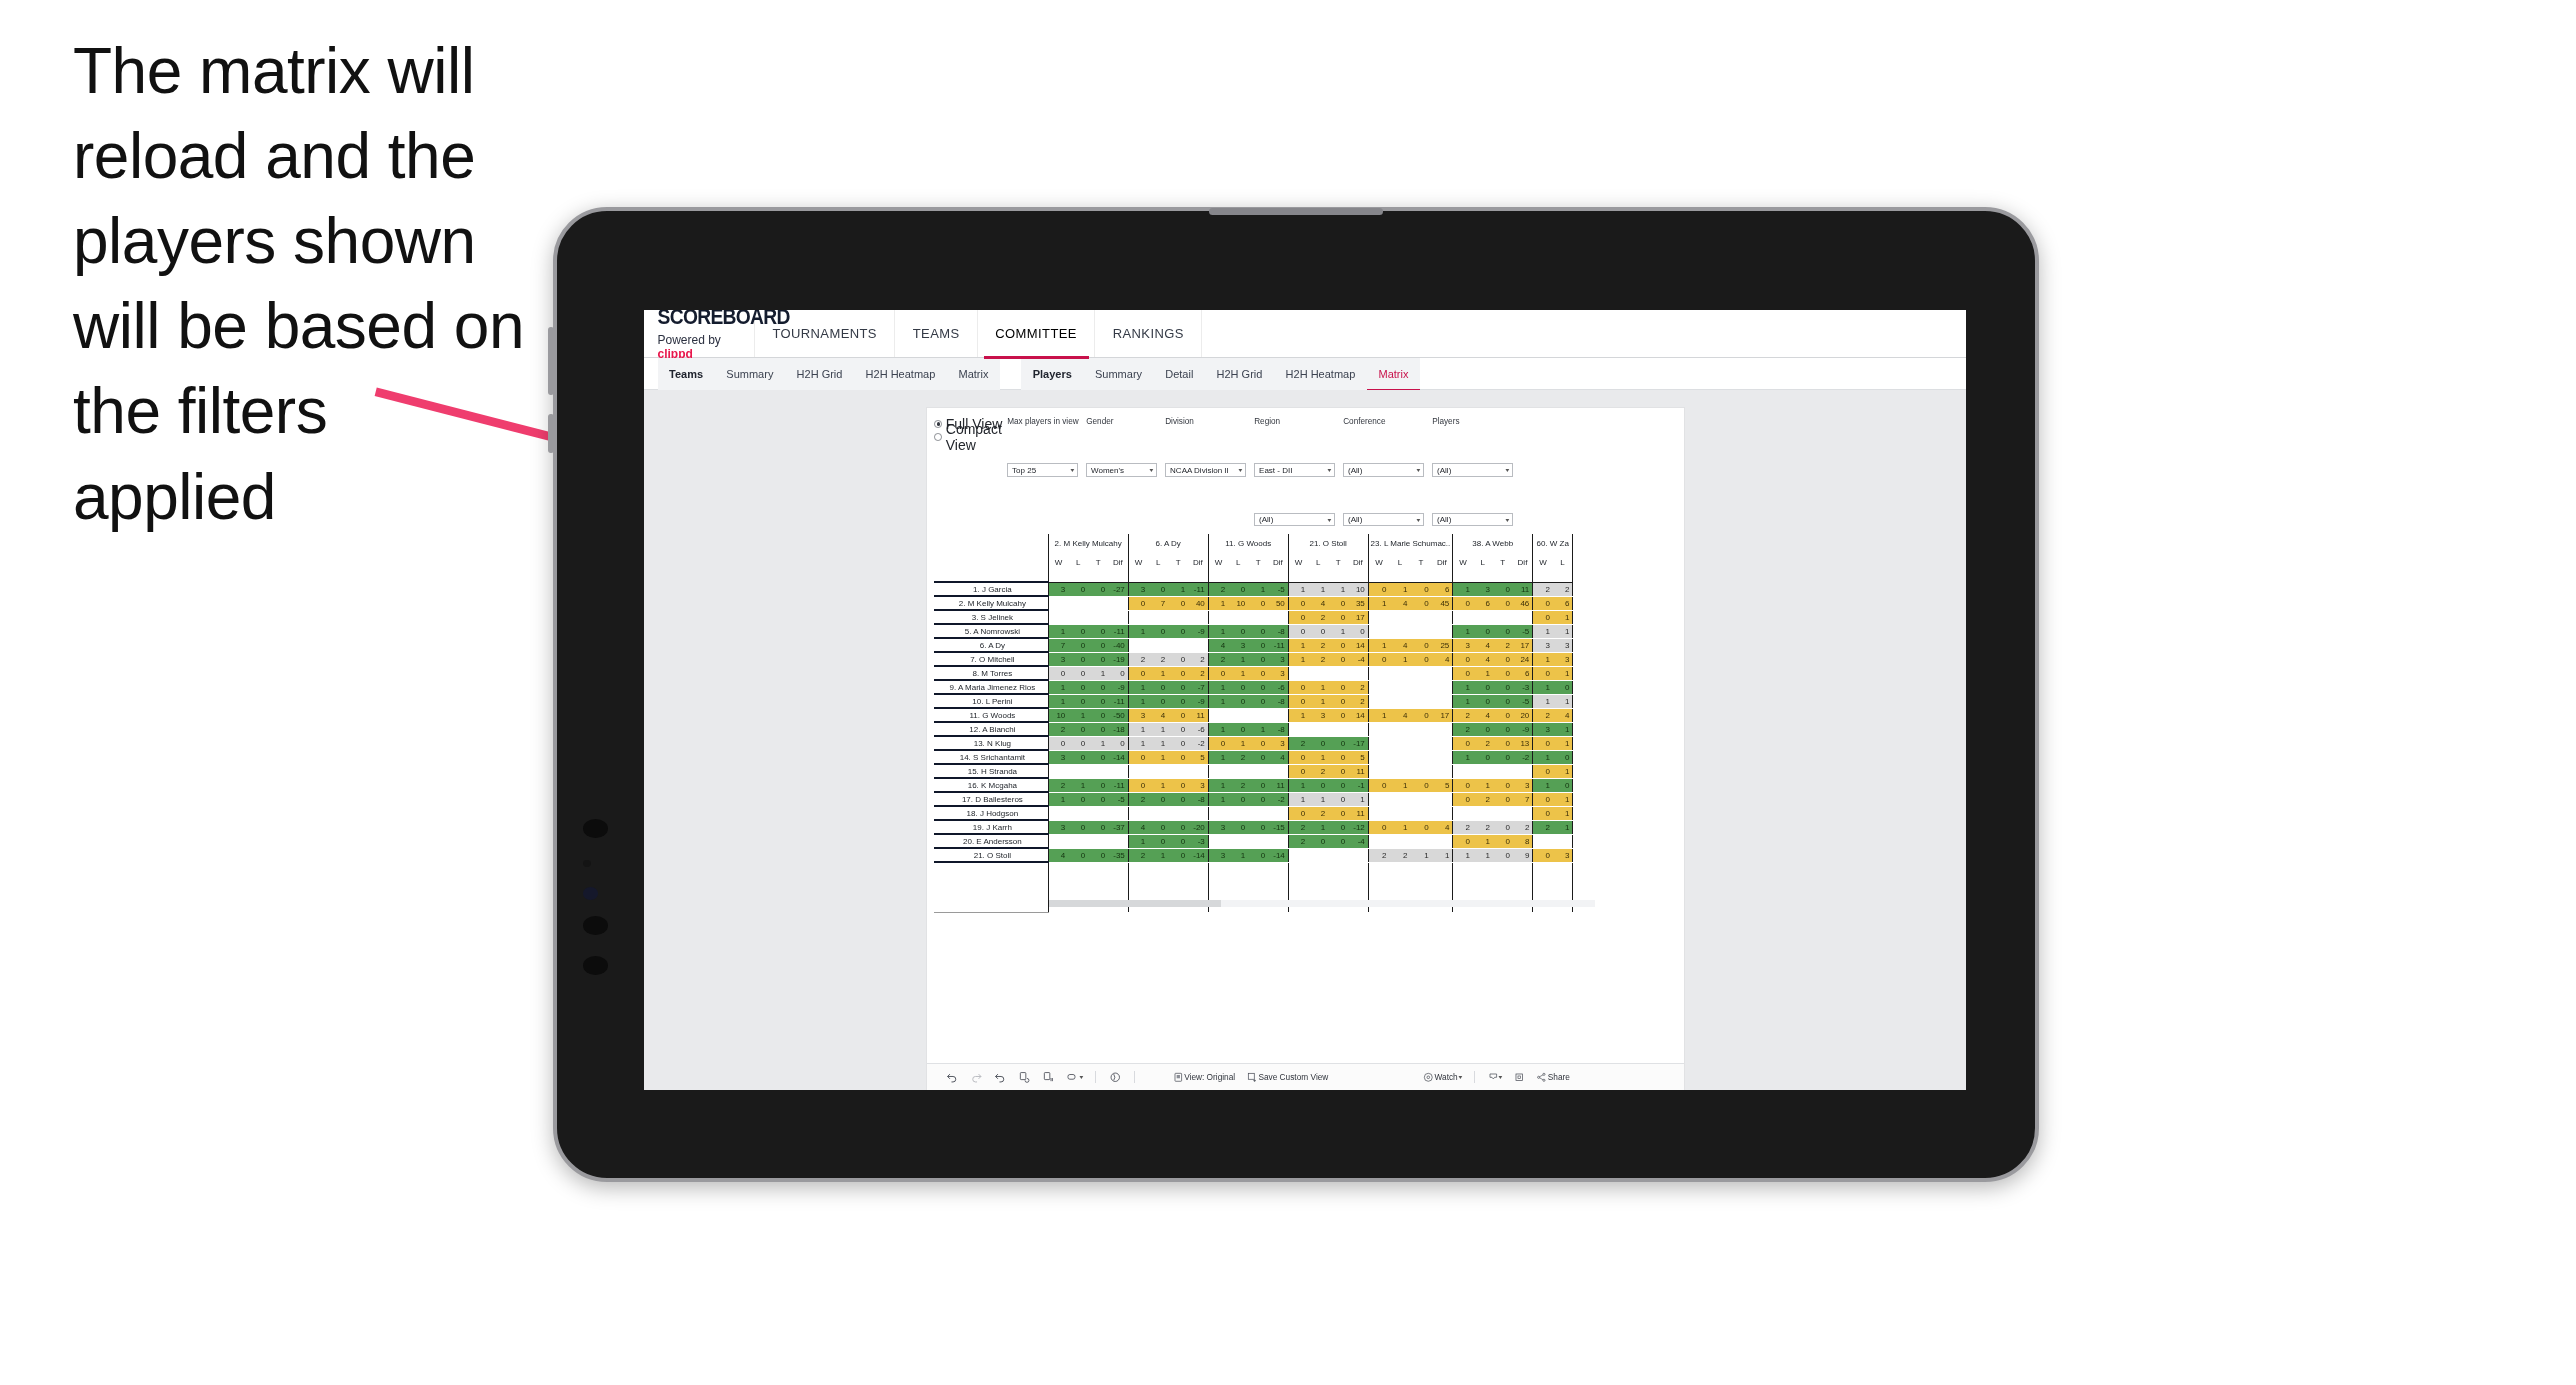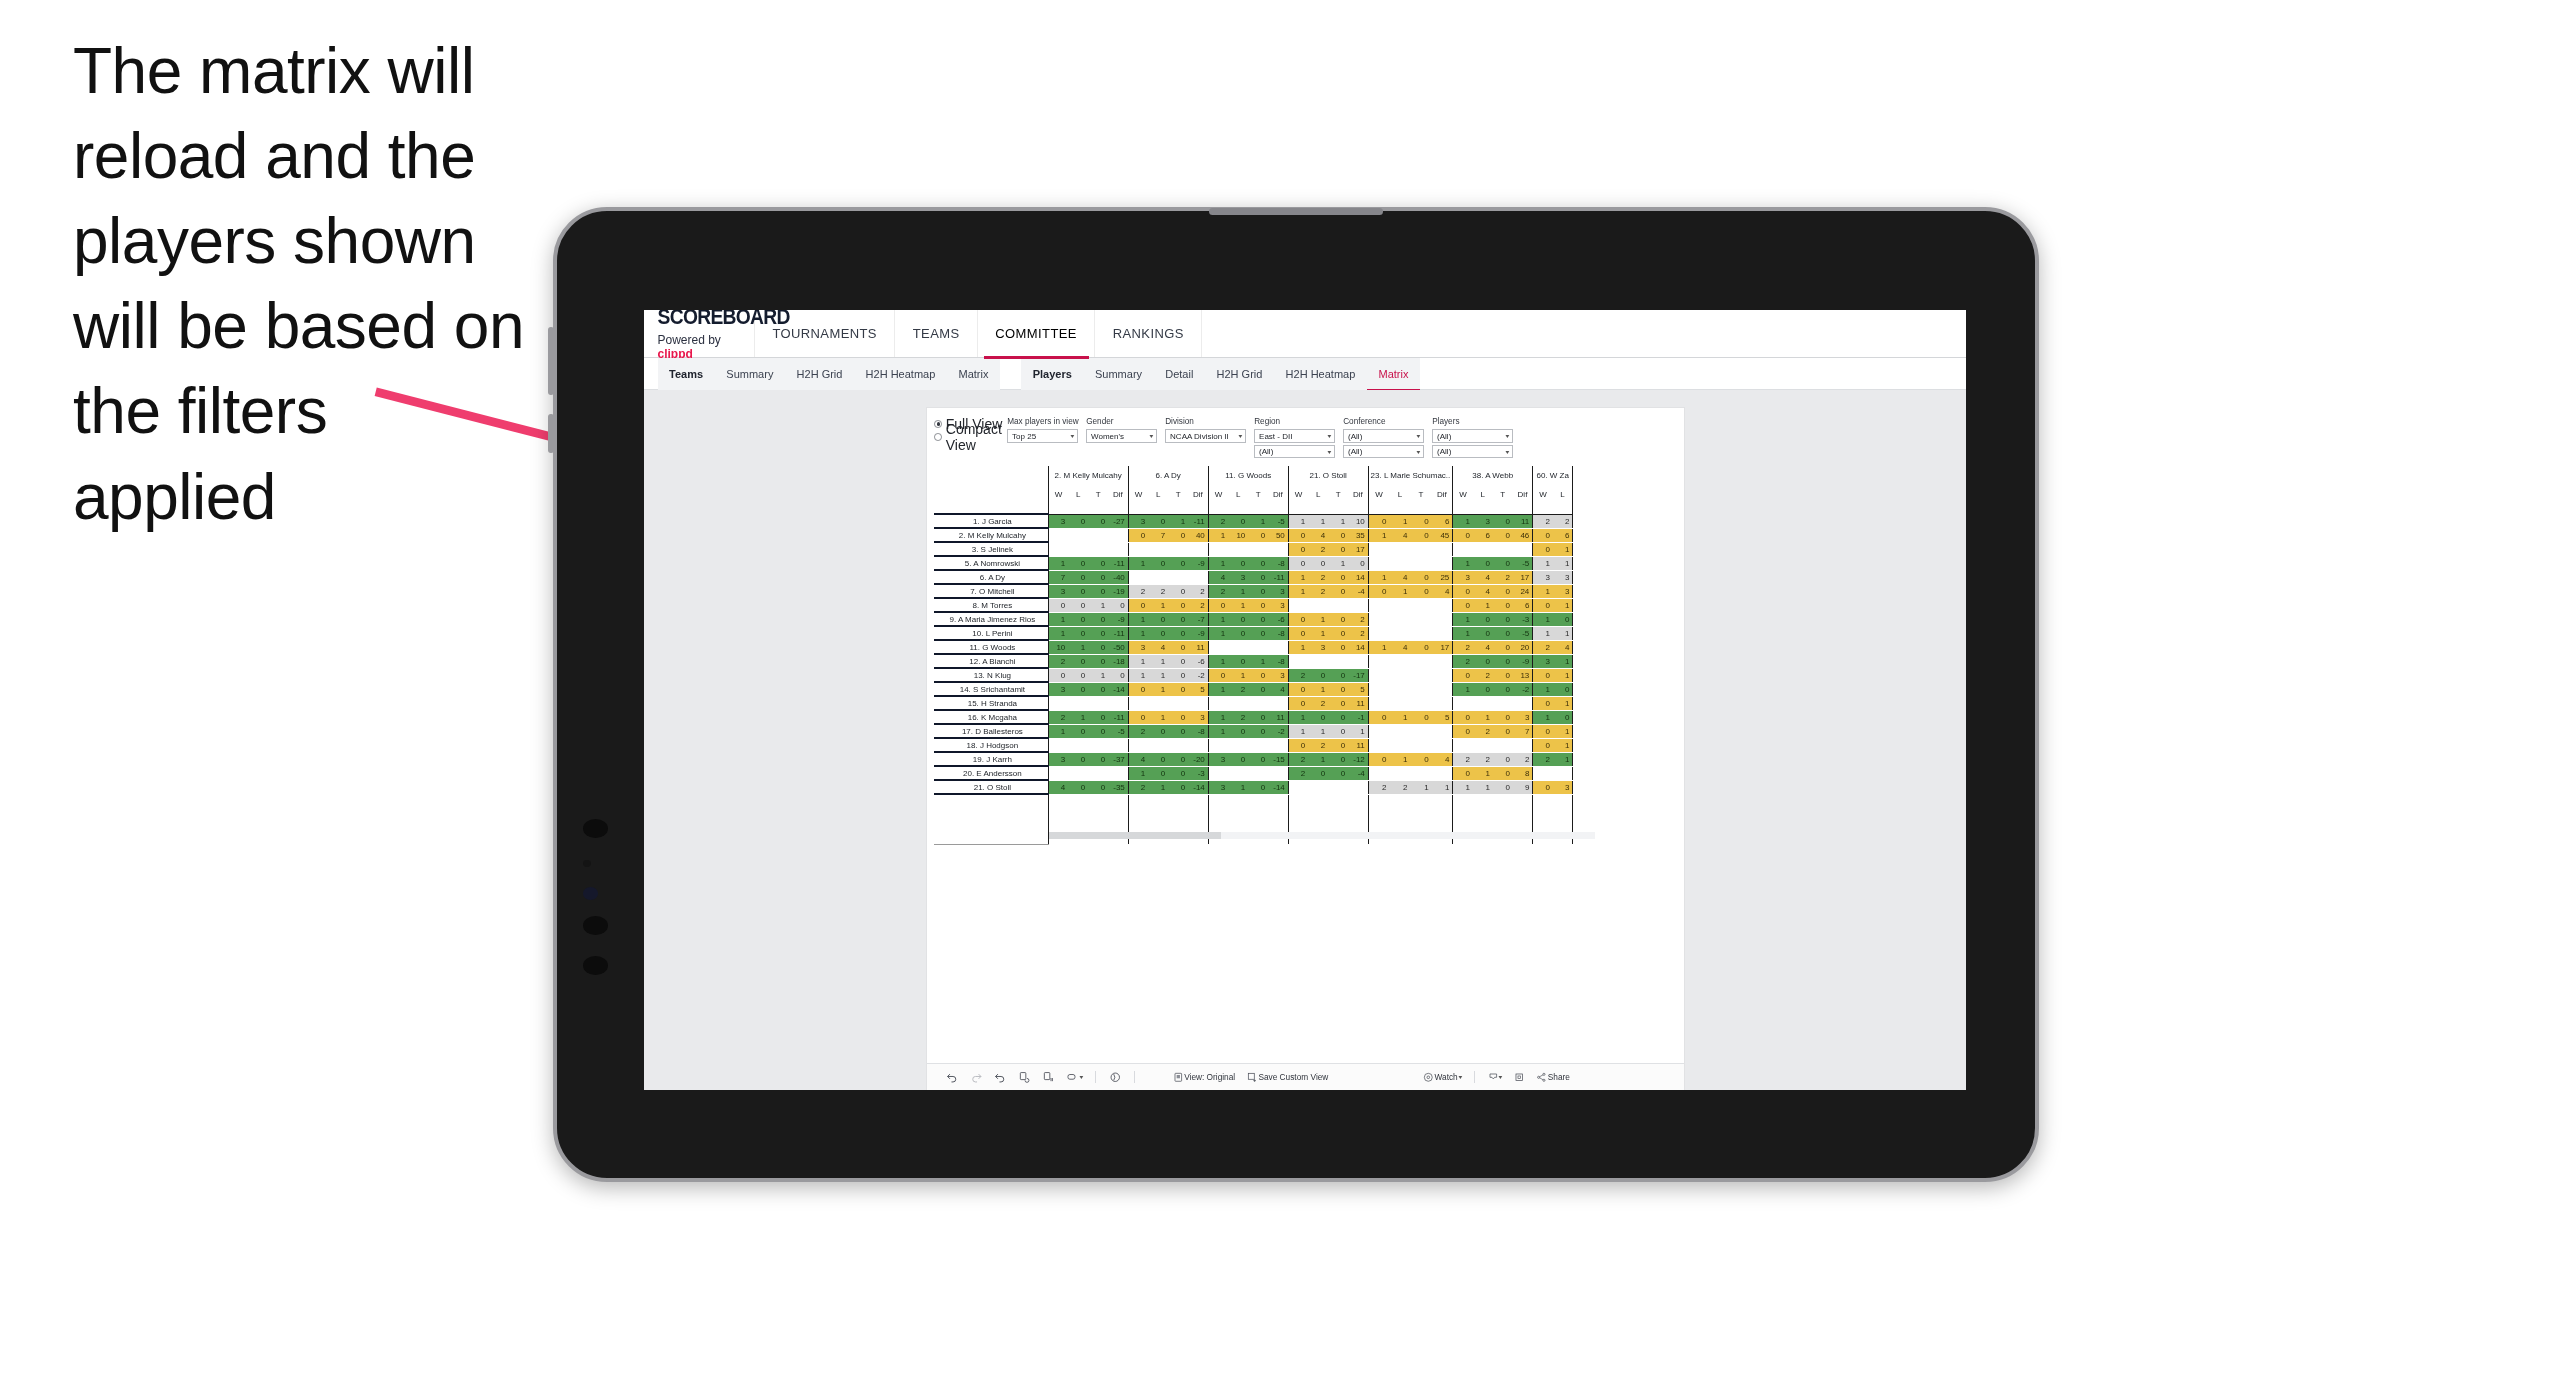--- a/index.html
+++ b/index.html
@@ -118,21 +118,21 @@
     background: #fff; position: relative; flex: none;
   }
   .radio.on::after {
     content:""; position: absolute; left: 1.5px; top: 1.5px;
     width: 3.2px; height: 3.2px; border-radius: 50%; background: #33373f;
   }
   .radio-lbl { font-size: 14px; color: #23262c; }
   .sel-box {
     height: 13.5px; border: 1px solid #b9bcc1; background: #fff;
     display: flex; align-items: center; justify-content: space-between;
-    padding: 0 2.9px 0 3.9px; font-size: 8px; color: #23262c; margin-bottom: 1.9px;
+    padding: 0 2.9px 0 3.9px; font-size: 8px; color: #23262c; margin-bottom: 1.9px; margin-top: 34px;
   }
   .caret { font-size: 5.8px; color: #555; transform: scaleX(1.3); }
 
   
   #matrix { position: relative; padding-left: 7.7px; }
   table { border-collapse: collapse; font-size: 8px; color: #22262c; table-layout: fixed; }
   .corner { width: 114px; }
   th.grp {
     font-weight: 400; font-size: 8px; color: #22262c; text-align: center;
     border-left: 1.4px solid #1b1b1b; height: 19.3px; padding: 0 1.9px;

